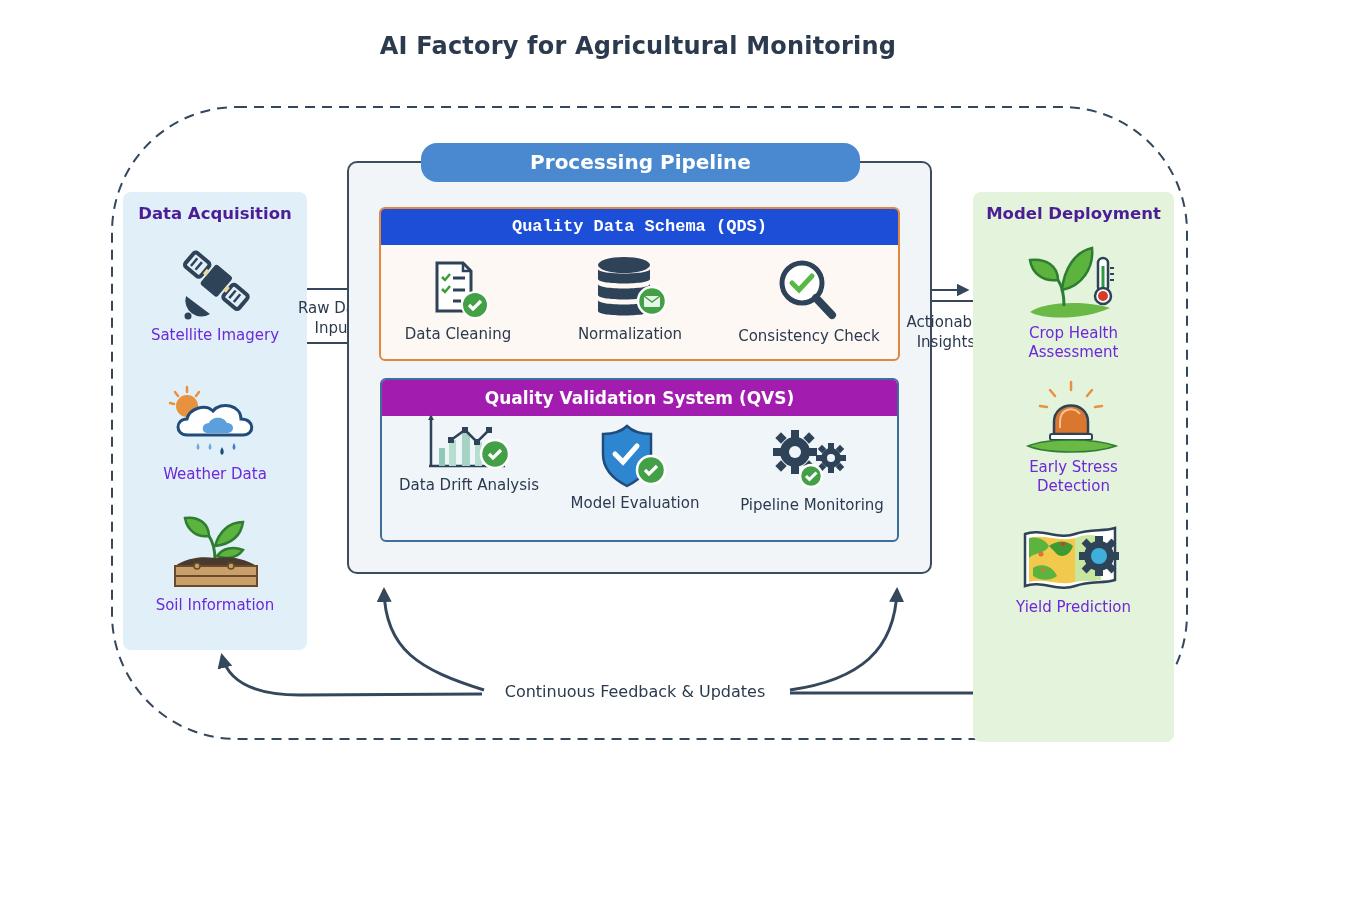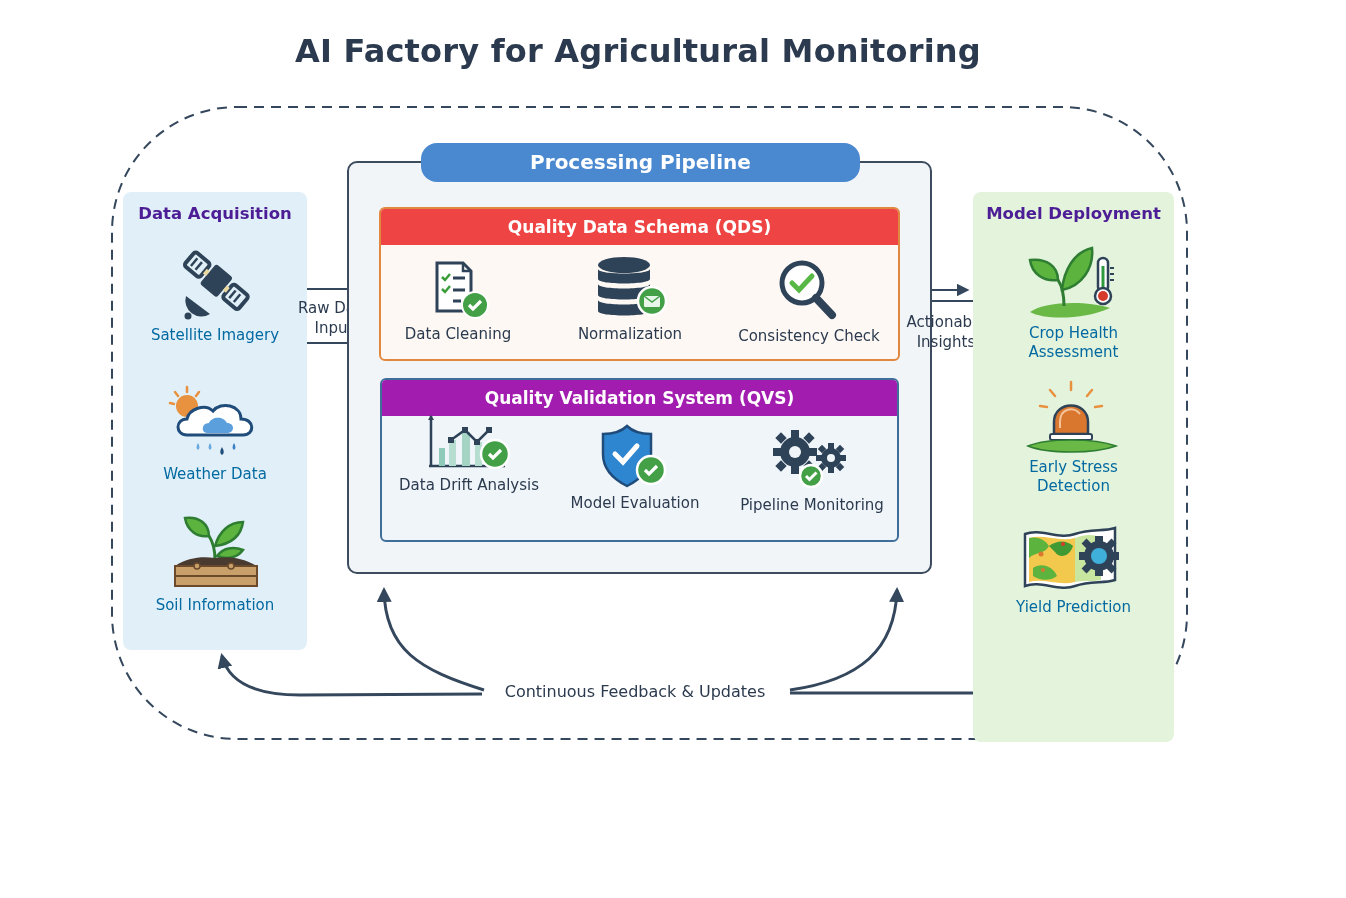--- a/index.html
+++ b/index.html
@@ -1,37 +1,37 @@
 <!DOCTYPE html>
 <html><head>
 <meta charset="utf-8">
 <style>
   html, body { margin:0; padding:0; background:#ffffff; }
   body { width:1346px; height:898px; position:relative; overflow:hidden;
          font-family:"DejaVu Sans", "Liberation Sans", sans-serif; color:#243447; }
   .abs { position:absolute; }
-  #title { left:0; width:1276px; top:32px; text-align:center; font-size:32px; font-weight:bold; color:#2b3a4e; letter-spacing:0.2px; }
+  #title { left:0; width:1276px; top:32px; text-align:center; font-size:24px; font-weight:bold; color:#2b3a4e; letter-spacing:0.2px; }
   #frame { left:0; top:0; width:1346px; height:898px; pointer-events:none; }
 
   .panel { position:absolute; border-radius:8px; }
   #acq { left:123px; top:192px; width:184px; height:458px; background:#e1f0f8; }
   #dep { left:973px; top:192px; width:201px; height:550px; background:#e3f3dc; }
   .panel-title { position:absolute; left:0; right:0; top:12px; text-align:center; font-size:16.5px; font-weight:bold; color:#4c1d95; }
   .item { position:absolute; left:0; right:0; text-align:center; }
   .item svg { display:block; margin:0 auto; }
-  .item-label { font-size:15px; color:#0369a1; line-height:19px; margin-top:4px; }
+  .item-label { font-size:15px; color:#6d28d9; line-height:19px; margin-top:4px; }
 
   #pipeline { left:347px; top:161px; width:585px; height:413px; background:#f2f5f8;
               border:2px solid #3c4c5e; border-radius:10px; box-sizing:border-box; }
   #pipe-title { left:421px; top:143px; width:439px; height:39px; background:#4a89d0; border-radius:16px;
                 color:#fff; font-size:20px; font-weight:bold; text-align:center; line-height:39px; }
 
   .sub { position:absolute; border-radius:6px; box-sizing:border-box; overflow:hidden; }
   #qds { left:379px; top:207px; width:521px; height:154px; border:2px solid #e0883f; background:#fdf8f3; }
-  #qds .sub-head { background:#ef4444; }
+  #qds .sub-head { background:#1d4ed8;font-family:Liberation Mono, monospace; }
   #qvs { left:380px; top:378px; width:519px; height:164px; border:2px solid #3f6e9a; background:#f0f5f9; }
   #qvs .sub-head { background:#a21caf; }
   .sub-head { height:36px; line-height:36px; text-align:center; color:#fff; font-size:17px; font-weight:bold; }
   .tool { position:absolute; text-align:center; width:170px; }
   .tool svg { display:block; margin:0 auto; }
   .tool-label { font-size:15px; color:#2b3a4e; margin-top:4px; }
 
   .flow-label { position:absolute; text-align:center; font-size:15px; line-height:20px; color:#2b3a4e; }
   #feedback { left:470px; top:682px; width:330px; text-align:center; font-size:16px; color:#2b3a4e; font-weight:500; }
 </style>

